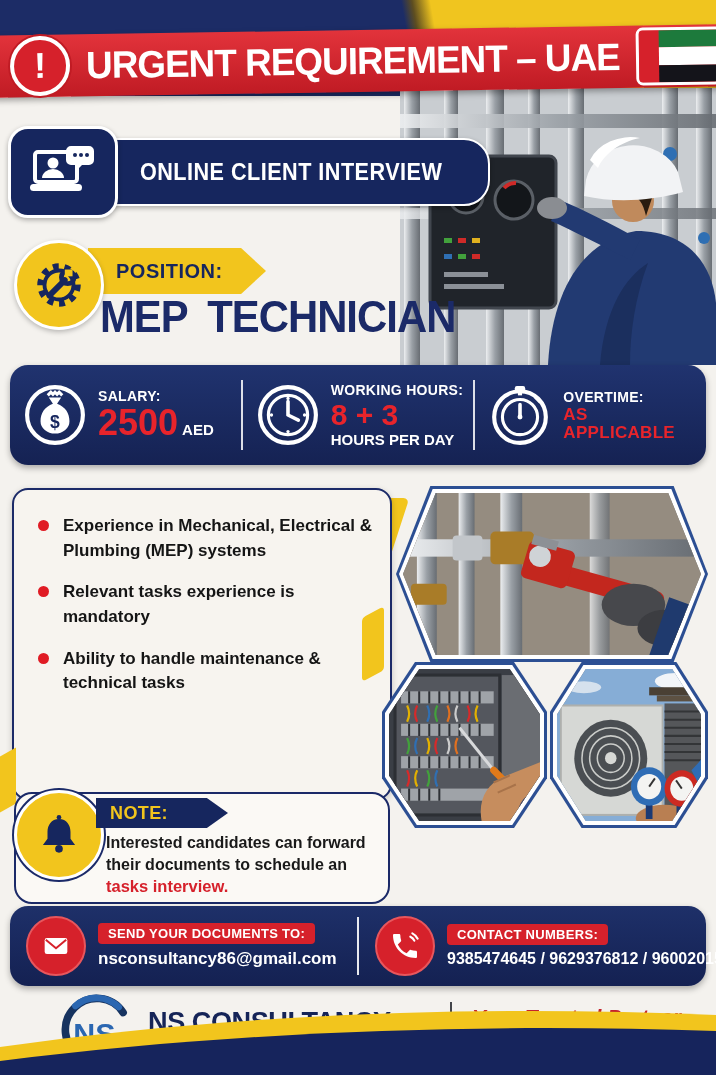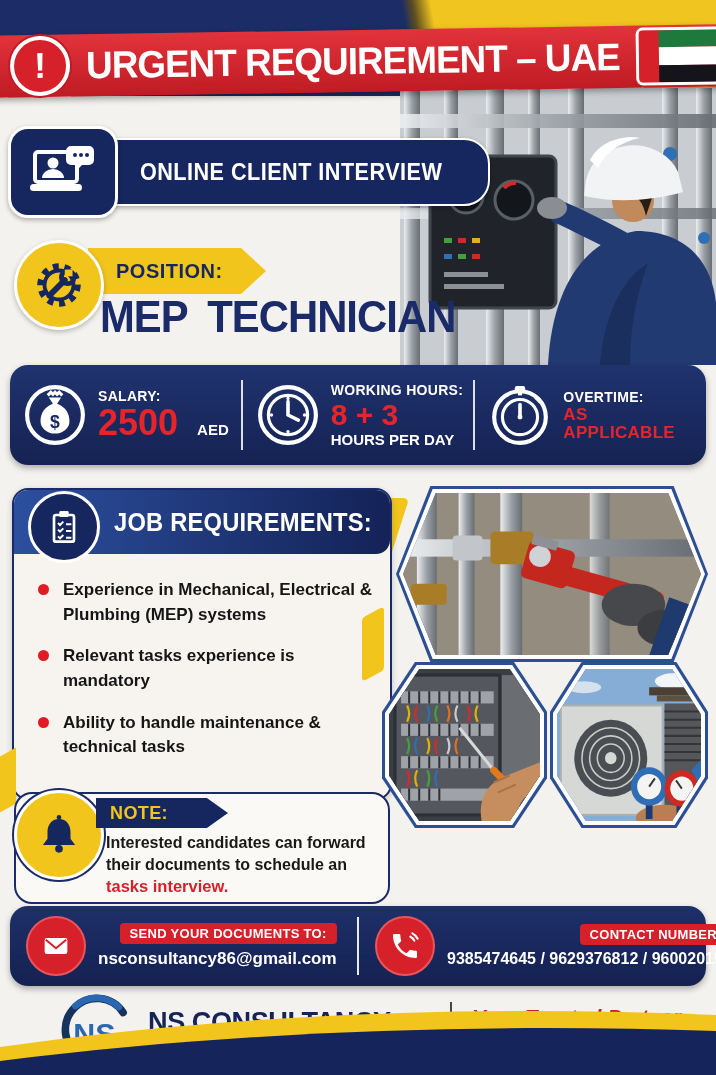--- a/index.html
+++ b/index.html
@@ -54,21 +54,21 @@
   .detail-bar{left:10px;top:365px;width:696px;height:100px;border-radius:18px;
     background:linear-gradient(#20336f,#152253);display:flex;align-items:center;
     box-shadow:0 3px 6px rgba(0,0,0,.3);}
   .detail-cell{flex:1;display:flex;align-items:center;padding:0 6px 0 14px;box-sizing:border-box;min-width:0;}
   .detail-divider{width:2px;height:70px;background:rgba(255,255,255,.85);flex:0 0 auto;}
   .d-icon{width:62px;height:62px;flex:0 0 auto;margin-right:12px;}
   .d-label{color:#fff;font-size:14px;font-weight:800;letter-spacing:.3px;line-height:1.25;}
   .d-value{color:#e8242b;font-weight:800;line-height:1.02;}
   .v-big{font-size:36px;} .v-mid{font-size:30px;} .v-small{font-size:17px;letter-spacing:.3px;}
   .d-unit{color:#fff;font-size:15px;font-weight:800;}
-  .salary-line{display:flex;align-items:baseline;gap:19px;}
+  .salary-line{display:flex;align-items:baseline;gap:4px;}
 
   
   .req-accent{left:352px;top:498px;width:46px;height:70px;background:#f2c51d;
     transform:skewX(-18deg);border-radius:6px;}
   .req-box{left:12px;top:488px;width:380px;height:312px;background:#f7f4ef;
     border:2px solid #1b2a68;border-radius:16px;box-sizing:border-box;overflow:hidden;
     box-shadow:0 2px 6px rgba(0,0,0,.2);}
   .req-head{height:64px;background:linear-gradient(90deg,#2c4f9e,#142257);
     display:flex;align-items:center;padding-left:14px;border-radius:12px 12px 14px 0;}
   .req-head-icon{width:66px;height:66px;border-radius:50%;background:#16265e;border:3px solid #fff;
@@ -101,21 +101,21 @@
     clip-path:polygon(0 0,84% 0,100% 50%,84% 100%,0 100%);
     display:flex;align-items:center;padding-left:14px;box-sizing:border-box;z-index:2;}
   .note-banner span{color:#f2c51d;font-size:18px;font-weight:800;letter-spacing:.4px;}
   .note-body{left:106px;top:832px;width:268px;z-index:2;}
   .note-text{color:#191919;font-size:16px;font-weight:700;line-height:1.35;}
   .note-highlight{display:block;color:#d6212b;font-size:16.5px;font-weight:800;margin-top:2px;}
 
   
   .contact-bar{left:10px;top:906px;width:696px;height:80px;border-radius:18px;
     background:linear-gradient(#1e3069,#142152);display:flex;align-items:center;
-    box-shadow:0 3px 6px rgba(0,0,0,.3);text-align:right;}
+    box-shadow:0 3px 6px rgba(0,0,0,.3);}
   .contact-cell{flex:1;display:flex;align-items:center;padding-left:16px;min-width:0;}
   .contact-div{width:2px;height:58px;background:rgba(255,255,255,.9);flex:0 0 auto;}
   .c-icon{width:56px;height:56px;border-radius:50%;background:#d6212b;border:2px solid #e8565c;
     display:flex;align-items:center;justify-content:center;flex:0 0 auto;margin-right:12px;}
   .c-badge{display:inline-block;background:#d6212b;color:#fff;font-size:13px;font-weight:800;
     letter-spacing:.3px;padding:3px 10px;border-radius:4px;margin-bottom:5px;white-space:nowrap;}
   .c-value{color:#fff;font-size:17px;font-weight:700;white-space:nowrap;}
   .c-value.nums{font-size:16px;}
 
   
@@ -276,33 +276,20 @@
       <div>
         <div class="d-label">OVERTIME:</div>
         <div class="d-value v-small">AS APPLICABLE</div>
       </div>
     </div>
   </div>
 
   <div class="abs req-accent"></div>
 
   <div class="abs req-box">
-    <div class="req-head">
-      <div class="req-head-icon">
-        <svg width="40" height="40" viewBox="0 0 60 60">
-          <rect x="15" y="12" width="30" height="40" rx="3" fill="none" stroke="#fff" stroke-width="4"></rect>
-          <rect x="23" y="6" width="14" height="9" rx="2" fill="#fff"></rect>
-          <path d="M21 24 l3 3 5 -5" stroke="#fff" stroke-width="3" fill="none"></path>
-          <path d="M21 34 l3 3 5 -5" stroke="#fff" stroke-width="3" fill="none"></path>
-          <path d="M21 44 l3 3 5 -5" stroke="#fff" stroke-width="3" fill="none"></path>
-          <path d="M33 26 h8 M33 36 h8 M33 46 h8" stroke="#fff" stroke-width="3"></path>
-        </svg>
-      </div>
-      <span>JOB REQUIREMENTS:</span>
-    </div>
     <div class="req-list">
       <div class="req-item">
         <div class="req-dot"></div>
         <span>Experience in Mechanical, Electrical &amp; Plumbing (MEP) systems</span>
       </div>
       <div class="req-item">
         <div class="req-dot"></div>
         <span>Relevant tasks experience is mandatory</span>
       </div>
       <div class="req-item">

